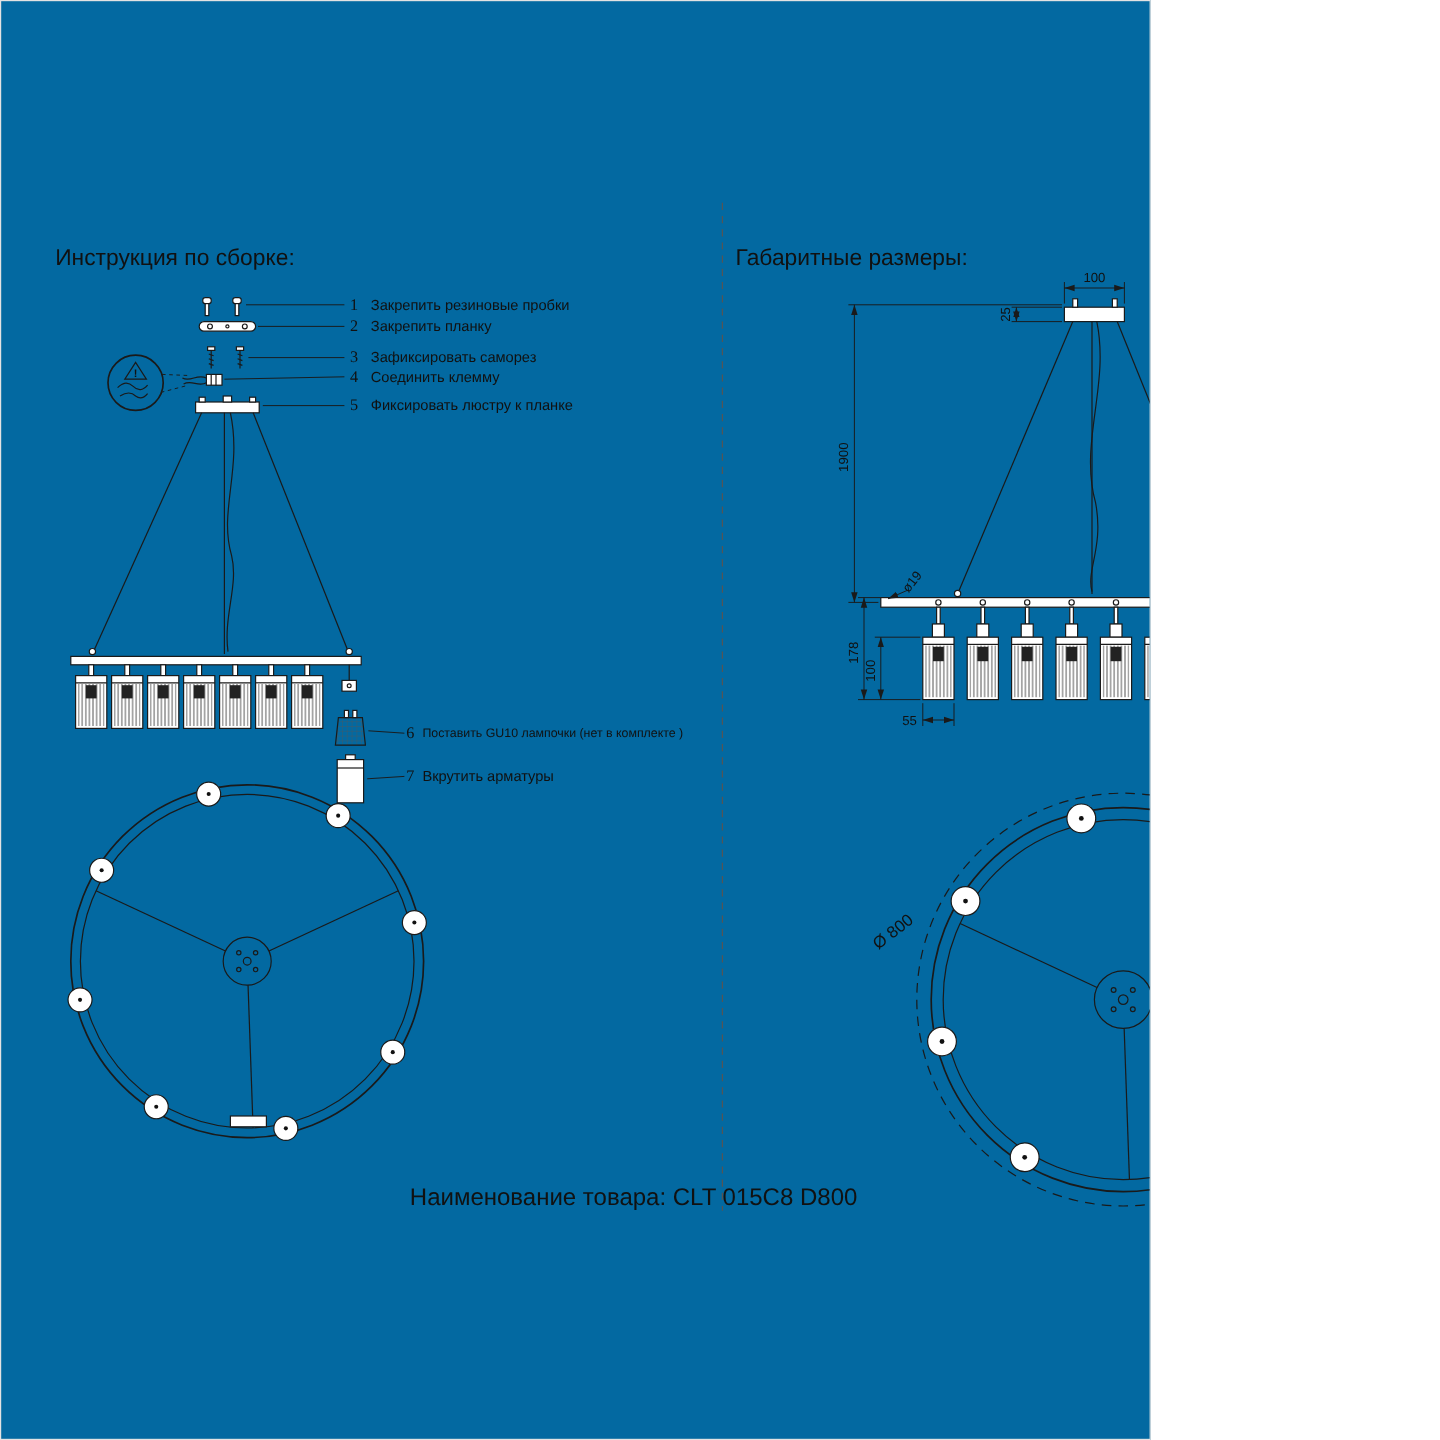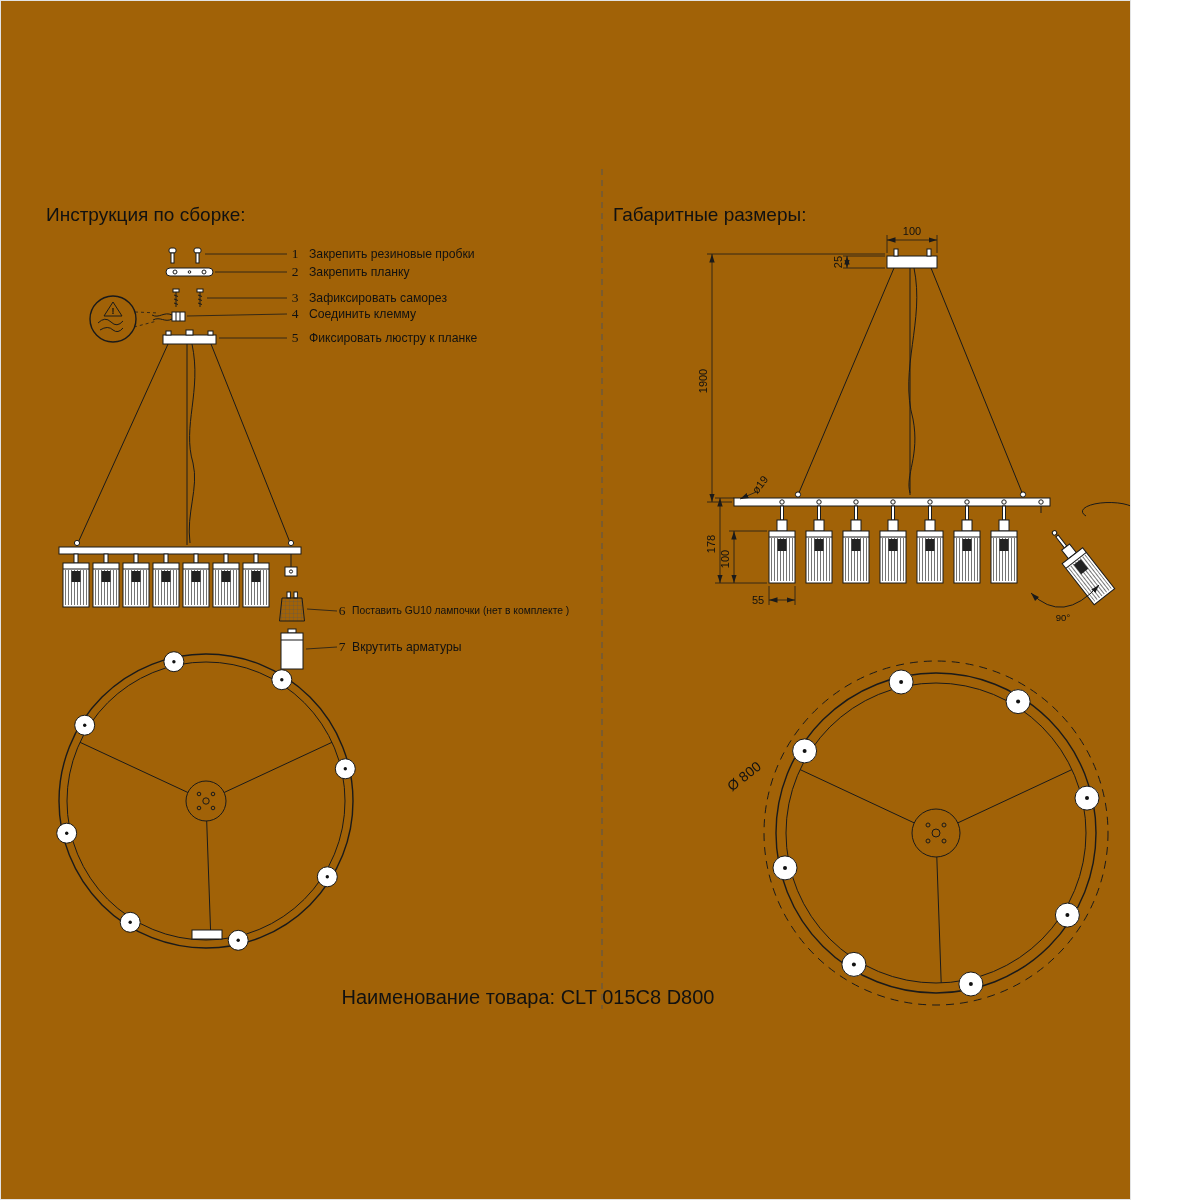--- a/index.html
+++ b/index.html
@@ -1,16 +1,16 @@
 <!DOCTYPE html>
 <html><head>
 <meta charset="utf-8">
 <style>
   html,body{margin:0;padding:0;background:#fff;}
-  .canvas{position:relative;width:1131px;height:1200px;background:#a16207;border:1px solid #e3e3e3;box-sizing:border-box;overflow:hidden;}
+  .canvas{position:relative;width:959px;height:1200px;background:#0369a1;border:1px solid #e3e3e3;box-sizing:border-box;overflow:hidden;}
   svg{position:absolute;left:0;top:0;}
   .k{fill:none;stroke:#1a1a1a;stroke-width:1;}
   .kw{fill:#fff;stroke:#1a1a1a;stroke-width:1;}
   .kt{fill:none;stroke:#1a1a1a;stroke-width:1.4;}
   .dim{fill:none;stroke:#1a1a1a;stroke-width:0.8;}
   text{fill:#111;font-family:"Liberation Sans",sans-serif;}
   .ttl{font-size:19px;}
   .txt{font-size:12.2px;}
   .small{font-size:10.3px;}
   .num{font-size:13.5px;font-family:"Liberation Serif",serif;}

